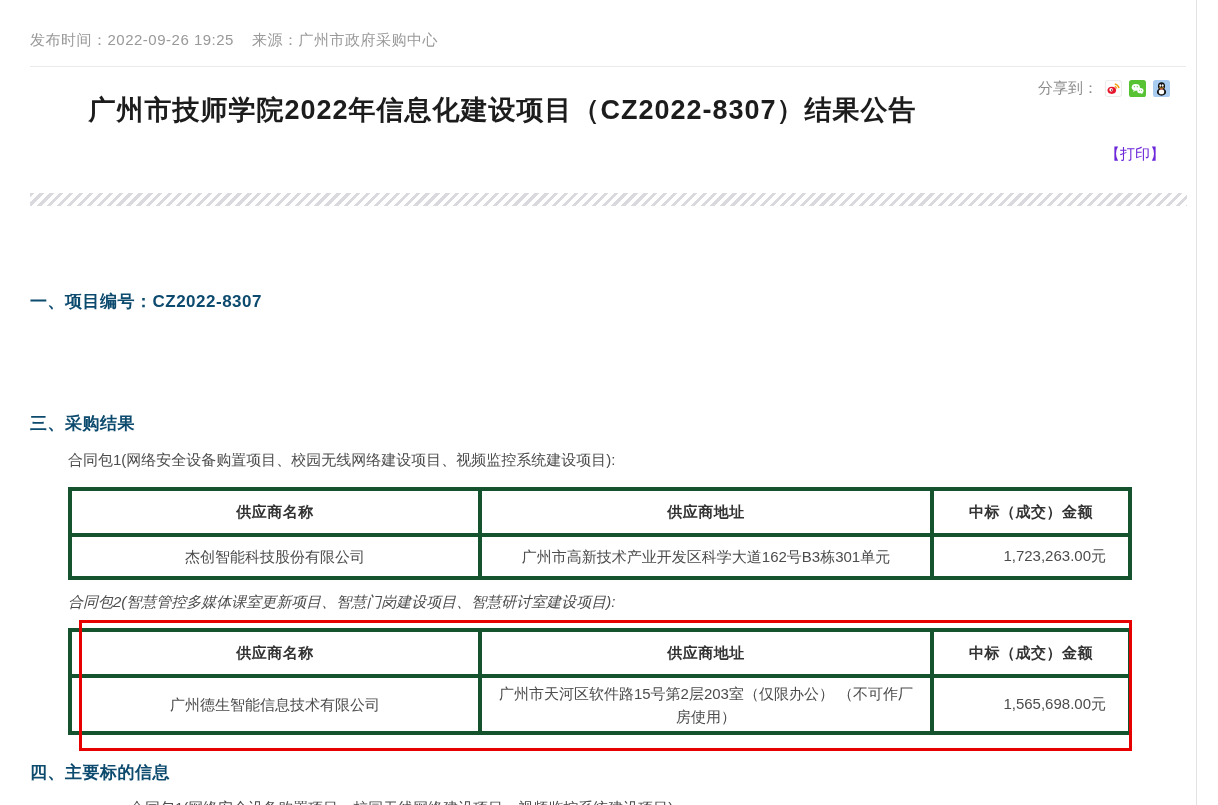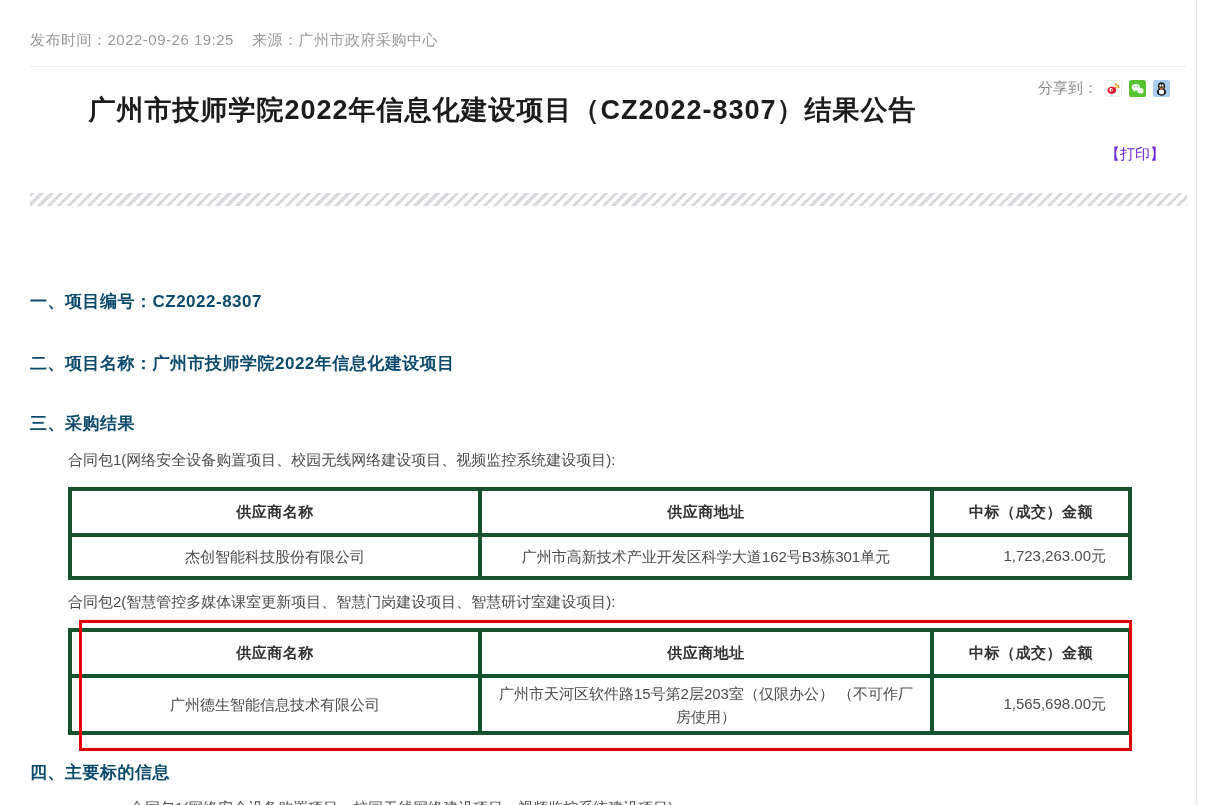--- a/index.html
+++ b/index.html
@@ -48,21 +48,21 @@
   .sec-1 { top:290px; }
   .sec-2 { top:352px; }
   .sec-3 { top:412px; }
   .sec-4 { top:761px; }
   
   .pkg-intro {
     position:absolute; left:68px;
     font-size:15px; color:#4c4c4c;
   }
   .pkg-1 { top:451px; }
-  .pkg-2 { top:593px; }
+  .pkg-2 { top:593px;font-style:italic; }
   
   table.sup-table {
     position:absolute; left:68px;
     border-collapse:collapse; table-layout:fixed; width:1060px;
     font-size:15px; color:#4c4c4c;
   }
   .sup-table th, .sup-table td { border:4px solid #14532d; }
   .sup-table th {
     font-weight:bold; color:#333333; text-align:center;
     height:46px; letter-spacing:0.5px;
@@ -139,21 +139,20 @@
   </div>
 
   <div class="top-divider"></div>
 
   <div class="page-title">广州市技师学院2022年信息化建设项目（CZ2022-8307）结果公告</div>
   <div class="print-btn">【打印】</div>
 
   <div class="hatch-divider"></div>
 
   <div class="sec-heading sec-1">一、项目编号：CZ2022-8307</div>
-  <div class="sec-heading sec-2">二、项目名称：广州市技师学院2022年信息化建设项目</div>
   <div class="sec-heading sec-3">三、采购结果</div>
 
   <div class="pkg-intro pkg-1">合同包1(网络安全设备购置项目、校园无线网络建设项目、视频监控系统建设项目):</div>
   <table class="sup-table t1">
     <colgroup>
         <col style="width:410px">
         <col style="width:452px">
         <col style="width:198px">
       </colgroup>
     <thead>

